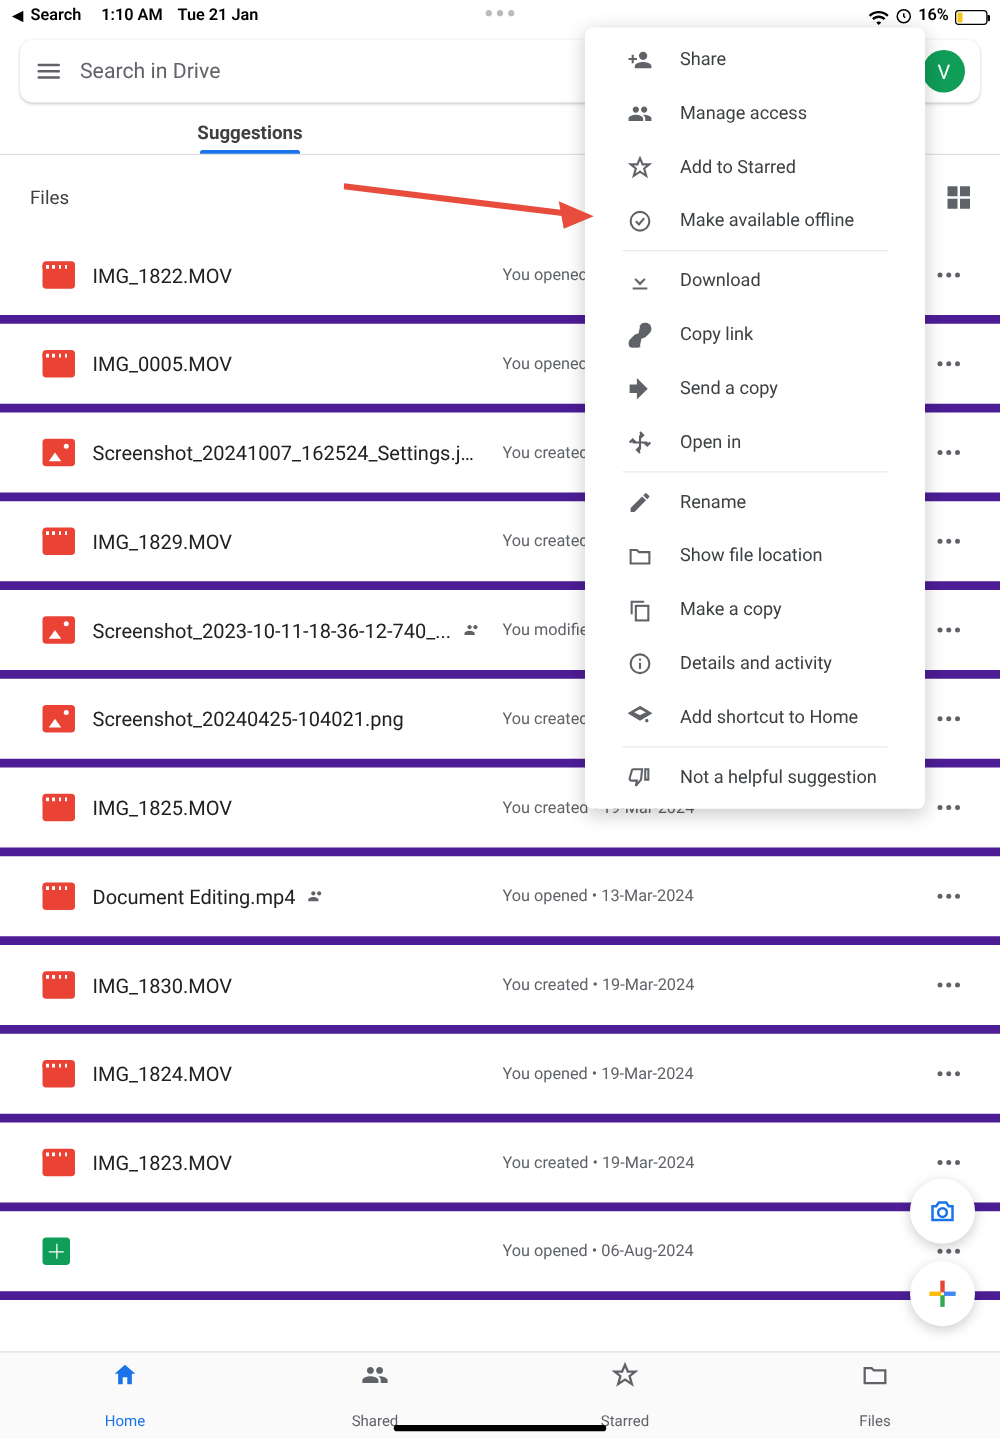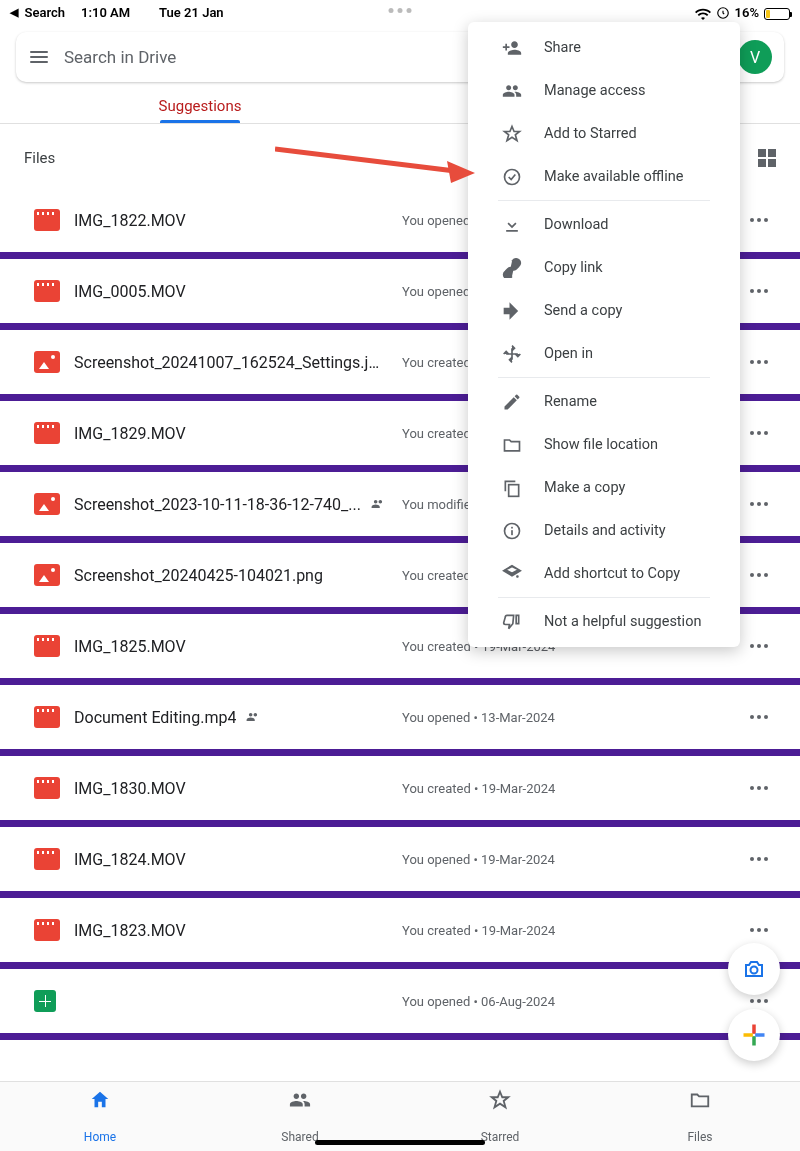--- a/index.html
+++ b/index.html
@@ -13,21 +13,21 @@
 .battery-fill { height:8px; width:4px; margin-left:1px; background:#f5c518; border-radius:1px;}
 .grabber { position:absolute; top:8px; left:50%; transform:translateX(-50%); display:flex; gap:4px;}
 .grabber span{width:5px; height:5px; background:#bbb; border-radius:50%;}
 .search-bar { position:absolute; top:32px; left:16px; right:16px; height:50px; background:#fff; border-radius:10px; box-shadow:0 1px 3px rgba(0,0,0,0.15),0 1px 2px rgba(0,0,0,0.08); display:flex; align-items:center; padding:0 14px; }
 .menu-icon { display:flex; flex-direction:column; gap:3px; margin-right:16px;}
 .menu-icon span{width:18px; height:2px; background:#5f6368; border-radius:1px;}
 .search-ph { color:#5f6368; font-size:17px; flex:1; }
 .avatar { position:absolute; top:40px; right:28px; width:34px; height:34px; border-radius:50%; background:#0f9d58; color:#fff; display:flex; align-items:center; justify-content:center; font-size:16px; z-index:5;}
 .tabs { position:absolute; top:88px; left:0; right:0; height:36px; border-bottom:1px solid #e0e0e0; display:flex; }
 .tab { flex:1; display:flex; align-items:center; justify-content:center; font-size:15px; color:#5f6368; position:relative; }
-.tab.active { color:#b91c1c; font-weight:400; }
+.tab.active { color:#404040; font-weight:700; }
 .tab.active::after { content:''; position:absolute; bottom:0; left:50%; transform:translateX(-50%); width:80px; height:3px; background:#1a73e8; border-radius:2px 2px 0 0;}
 .section-head { position:absolute; top:138px; left:0; right:0; height:40px; display:flex; align-items:center; justify-content:space-between; padding:0 24px; }
 .section-head h2 { font-size:15px; font-weight:400; color:#3c4043;}
 .grid-toggle{ width:18px; height:18px; display:grid; grid-template-columns:1fr 1fr; grid-template-rows:1fr 1fr; gap:2px;}
 .grid-toggle span{background:#5f6368;}
 .list { position:absolute; top:188px; left:0; right:0; bottom:70px; overflow:hidden;}
 .row { height:71px; display:flex; align-items:center; padding:0 24px 0 34px; border-bottom:7px solid #4c1d95; position:relative;}
 .ficon { width:26px; height:22px; margin-right:14px; flex-shrink:0;}
 .video-i{ background:#ea4335; border-radius:3px; position:relative;}
 .video-i::before{content:''; position:absolute; top:3px; left:0; right:0; height:3px; background:linear-gradient(90deg, #ea4335 3px, #fff 3px, #fff 5px, #ea4335 5px, #ea4335 8px, #fff 8px, #fff 10px, #ea4335 10px, #ea4335 13px, #fff 13px, #fff 15px, #ea4335 15px, #ea4335 18px, #fff 18px, #fff 20px, #ea4335 20px);}
@@ -55,21 +55,21 @@
 .home-ind{position:absolute; bottom:6px; left:50%; transform:translateX(-50%); width:170px; height:5px; background:#000; border-radius:3px;}
 </style>
 </head>
 <body>
 
 <div class="status-bar">
   <div class="status-left">
     <span class="sb-back">◀</span>
     <span>Search</span>
     <span style="margin-left:10px;">1:10 AM</span>
-    <span style="margin-left:23px;">Tue 21 Jan</span>
+    <span style="margin-left:6px;">Tue 21 Jan</span>
   </div>
   <div class="status-right">
     <svg width="16" height="12" viewBox="0 0 24 18">
         <path fill="#000" d="M12 18l-3-3c1.6-1.6 4.4-1.6 6 0l-3 3zm-6-6l-2-2c4.4-4.4 11.6-4.4 16 0l-2 2c-3.3-3.3-8.7-3.3-12 0zm-4-4L0 6c6.6-6.6 17.4-6.6 24 0l-2 2c-5.5-5.5-14.5-5.5-20 0z"></path>
       </svg>
     <svg width="14" height="14" viewBox="0 0 24 24">
         <circle cx="12" cy="12" r="9" fill="none" stroke="#000" stroke-width="2"></circle>
         <path d="M12 8v4l2 2" stroke="#000" stroke-width="2" fill="none"></path>
       </svg>
     <span>16%</span>
@@ -343,21 +343,21 @@
         </svg>
       </span>
       <span>Details and activity</span>
     </div>
     <div class="cm-item">
       <span class="cm-icon">
         <svg viewBox="0 0 24 24" width="20" height="20">
           <path fill="#5f6368" d="M12 2L2 8l10 6 10-6-10-6zm0 9L4 7l8-4 8 4-8 4zM17 15h3m-1.5-1.5v3" stroke="#5f6368" stroke-width="2"></path>
         </svg>
       </span>
-      <span>Add shortcut to Copy</span>
+      <span>Add shortcut to Home</span>
     </div>
     <div class="cm-div"></div>
     <div class="cm-item">
       <span class="cm-icon">
         <svg viewBox="0 0 24 24" width="20" height="20">
           <path fill="none" stroke="#5f6368" stroke-width="2" d="M17 4h3v10h-3zM14 4H6a2 2 0 0 0-2 2l-2 7a2 2 0 0 0 2 2h5l-1 5 5-6z"></path>
         </svg>
       </span>
       <span>Not a helpful suggestion</span>
     </div>

